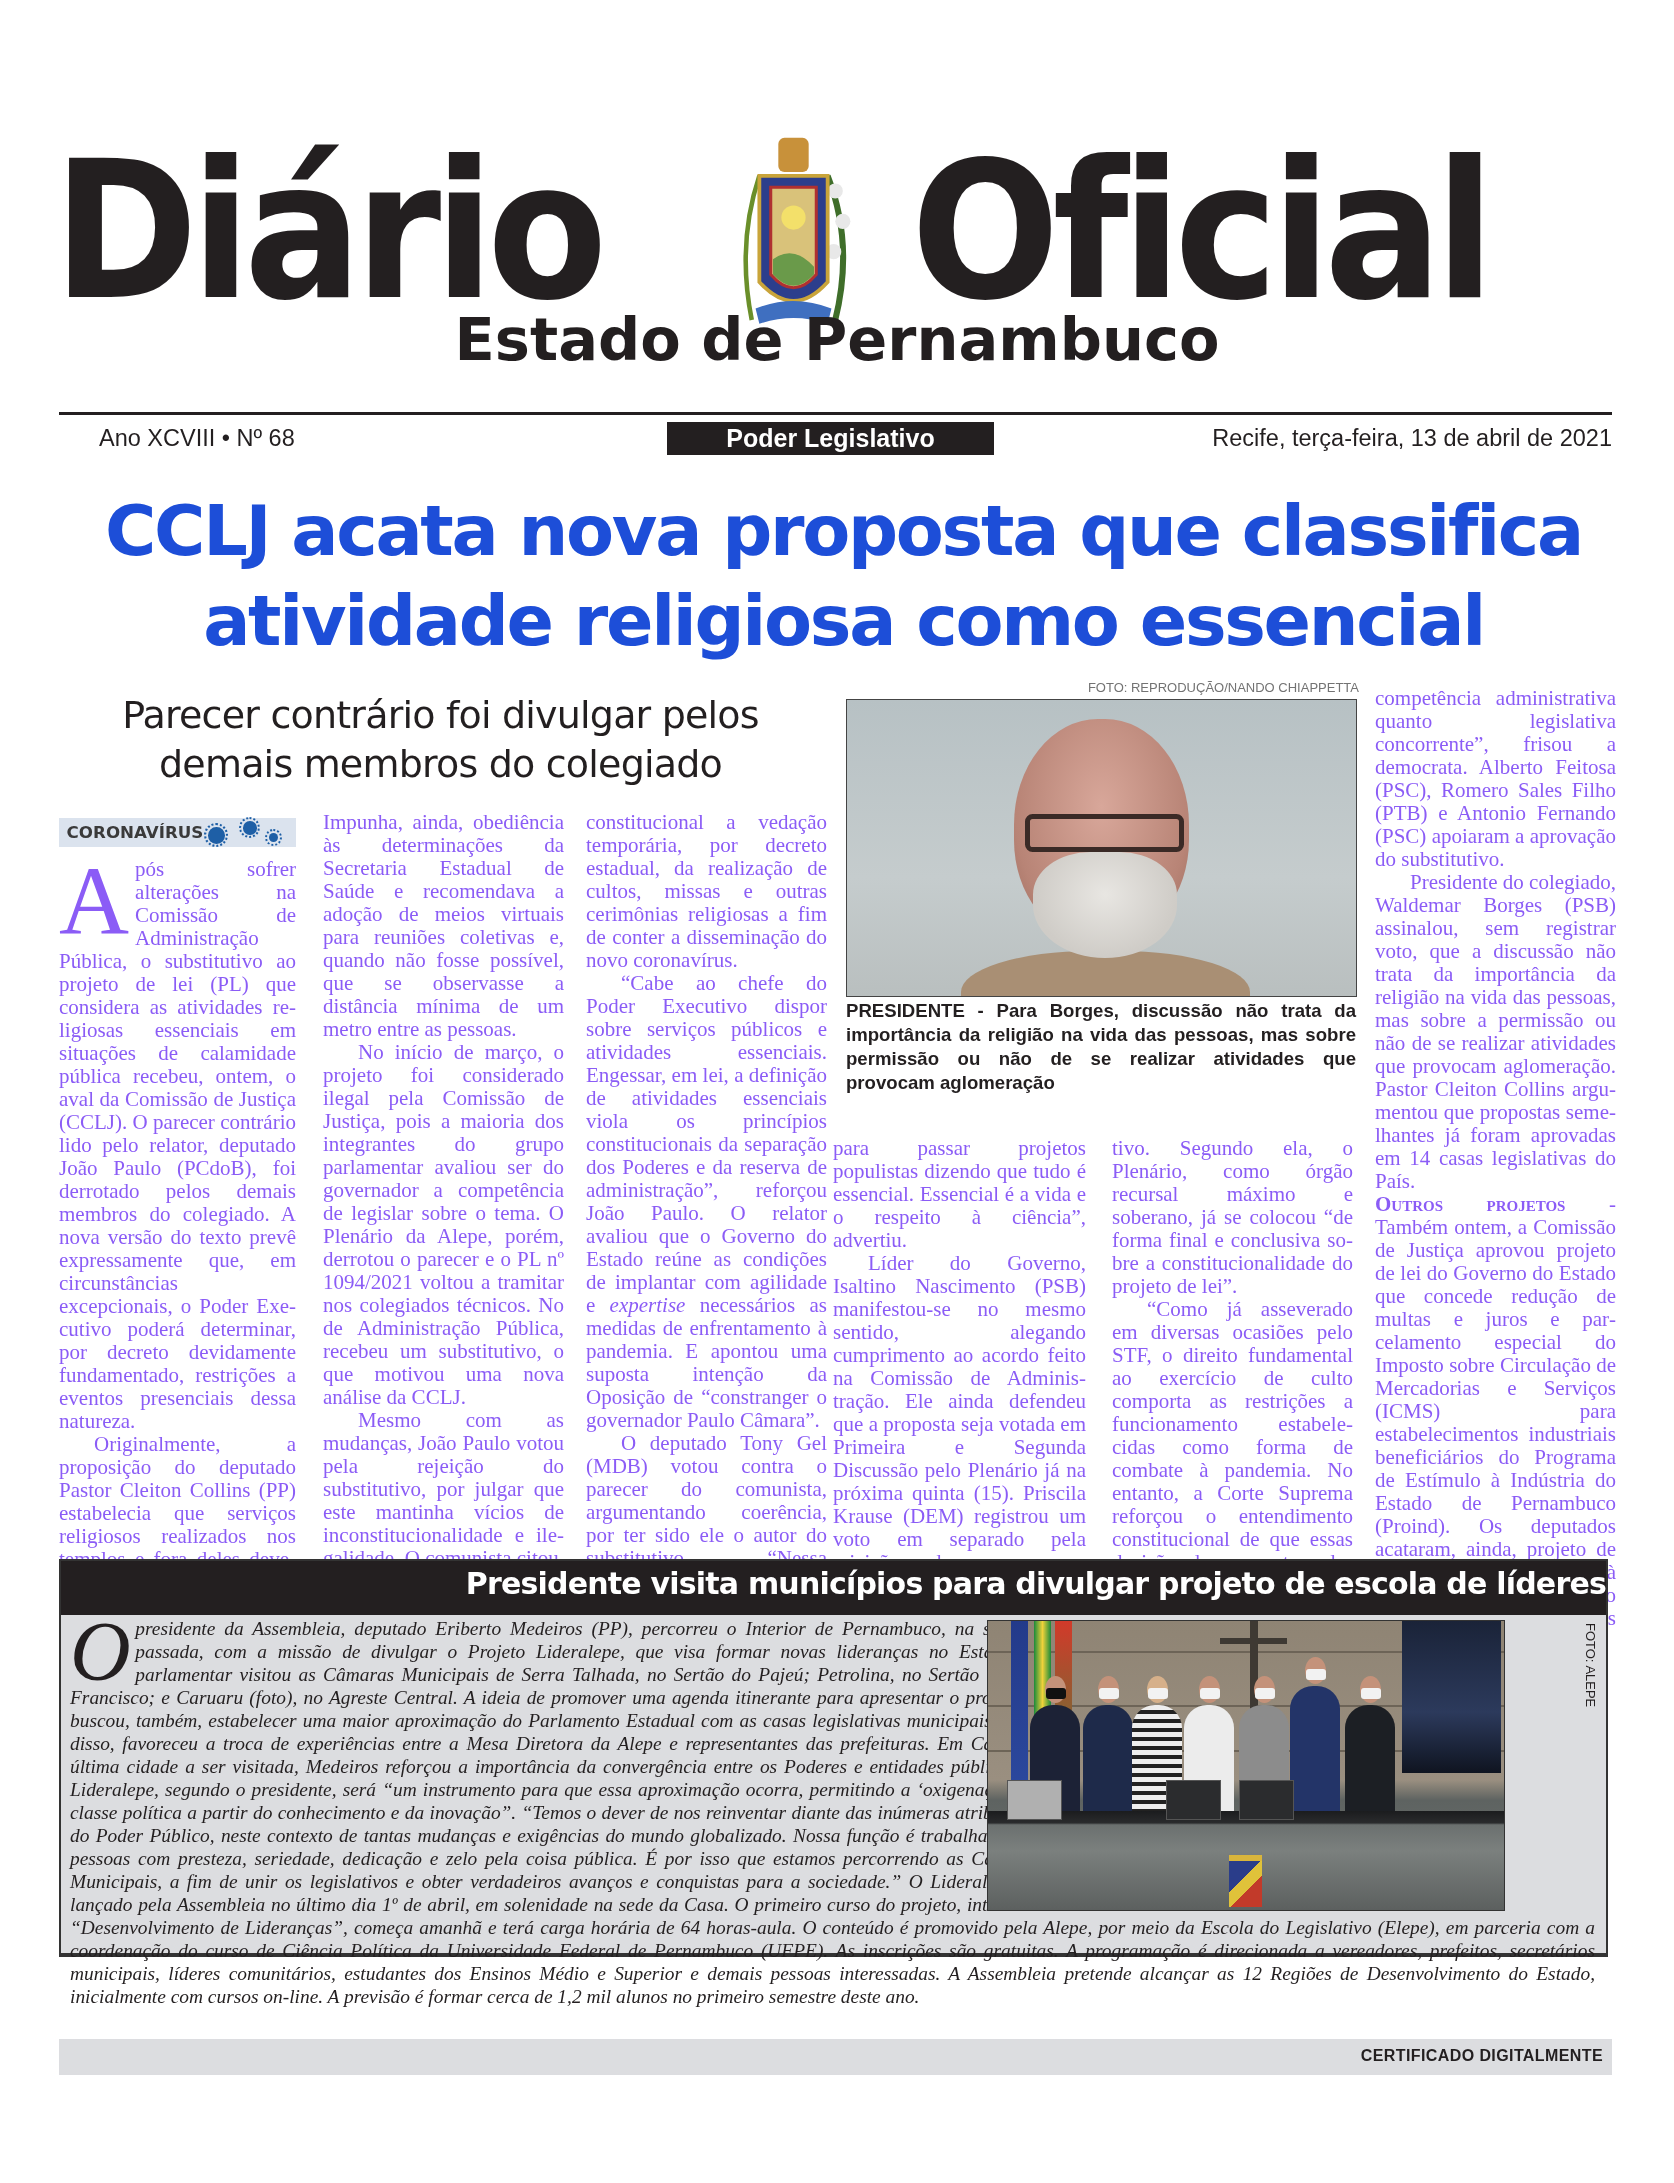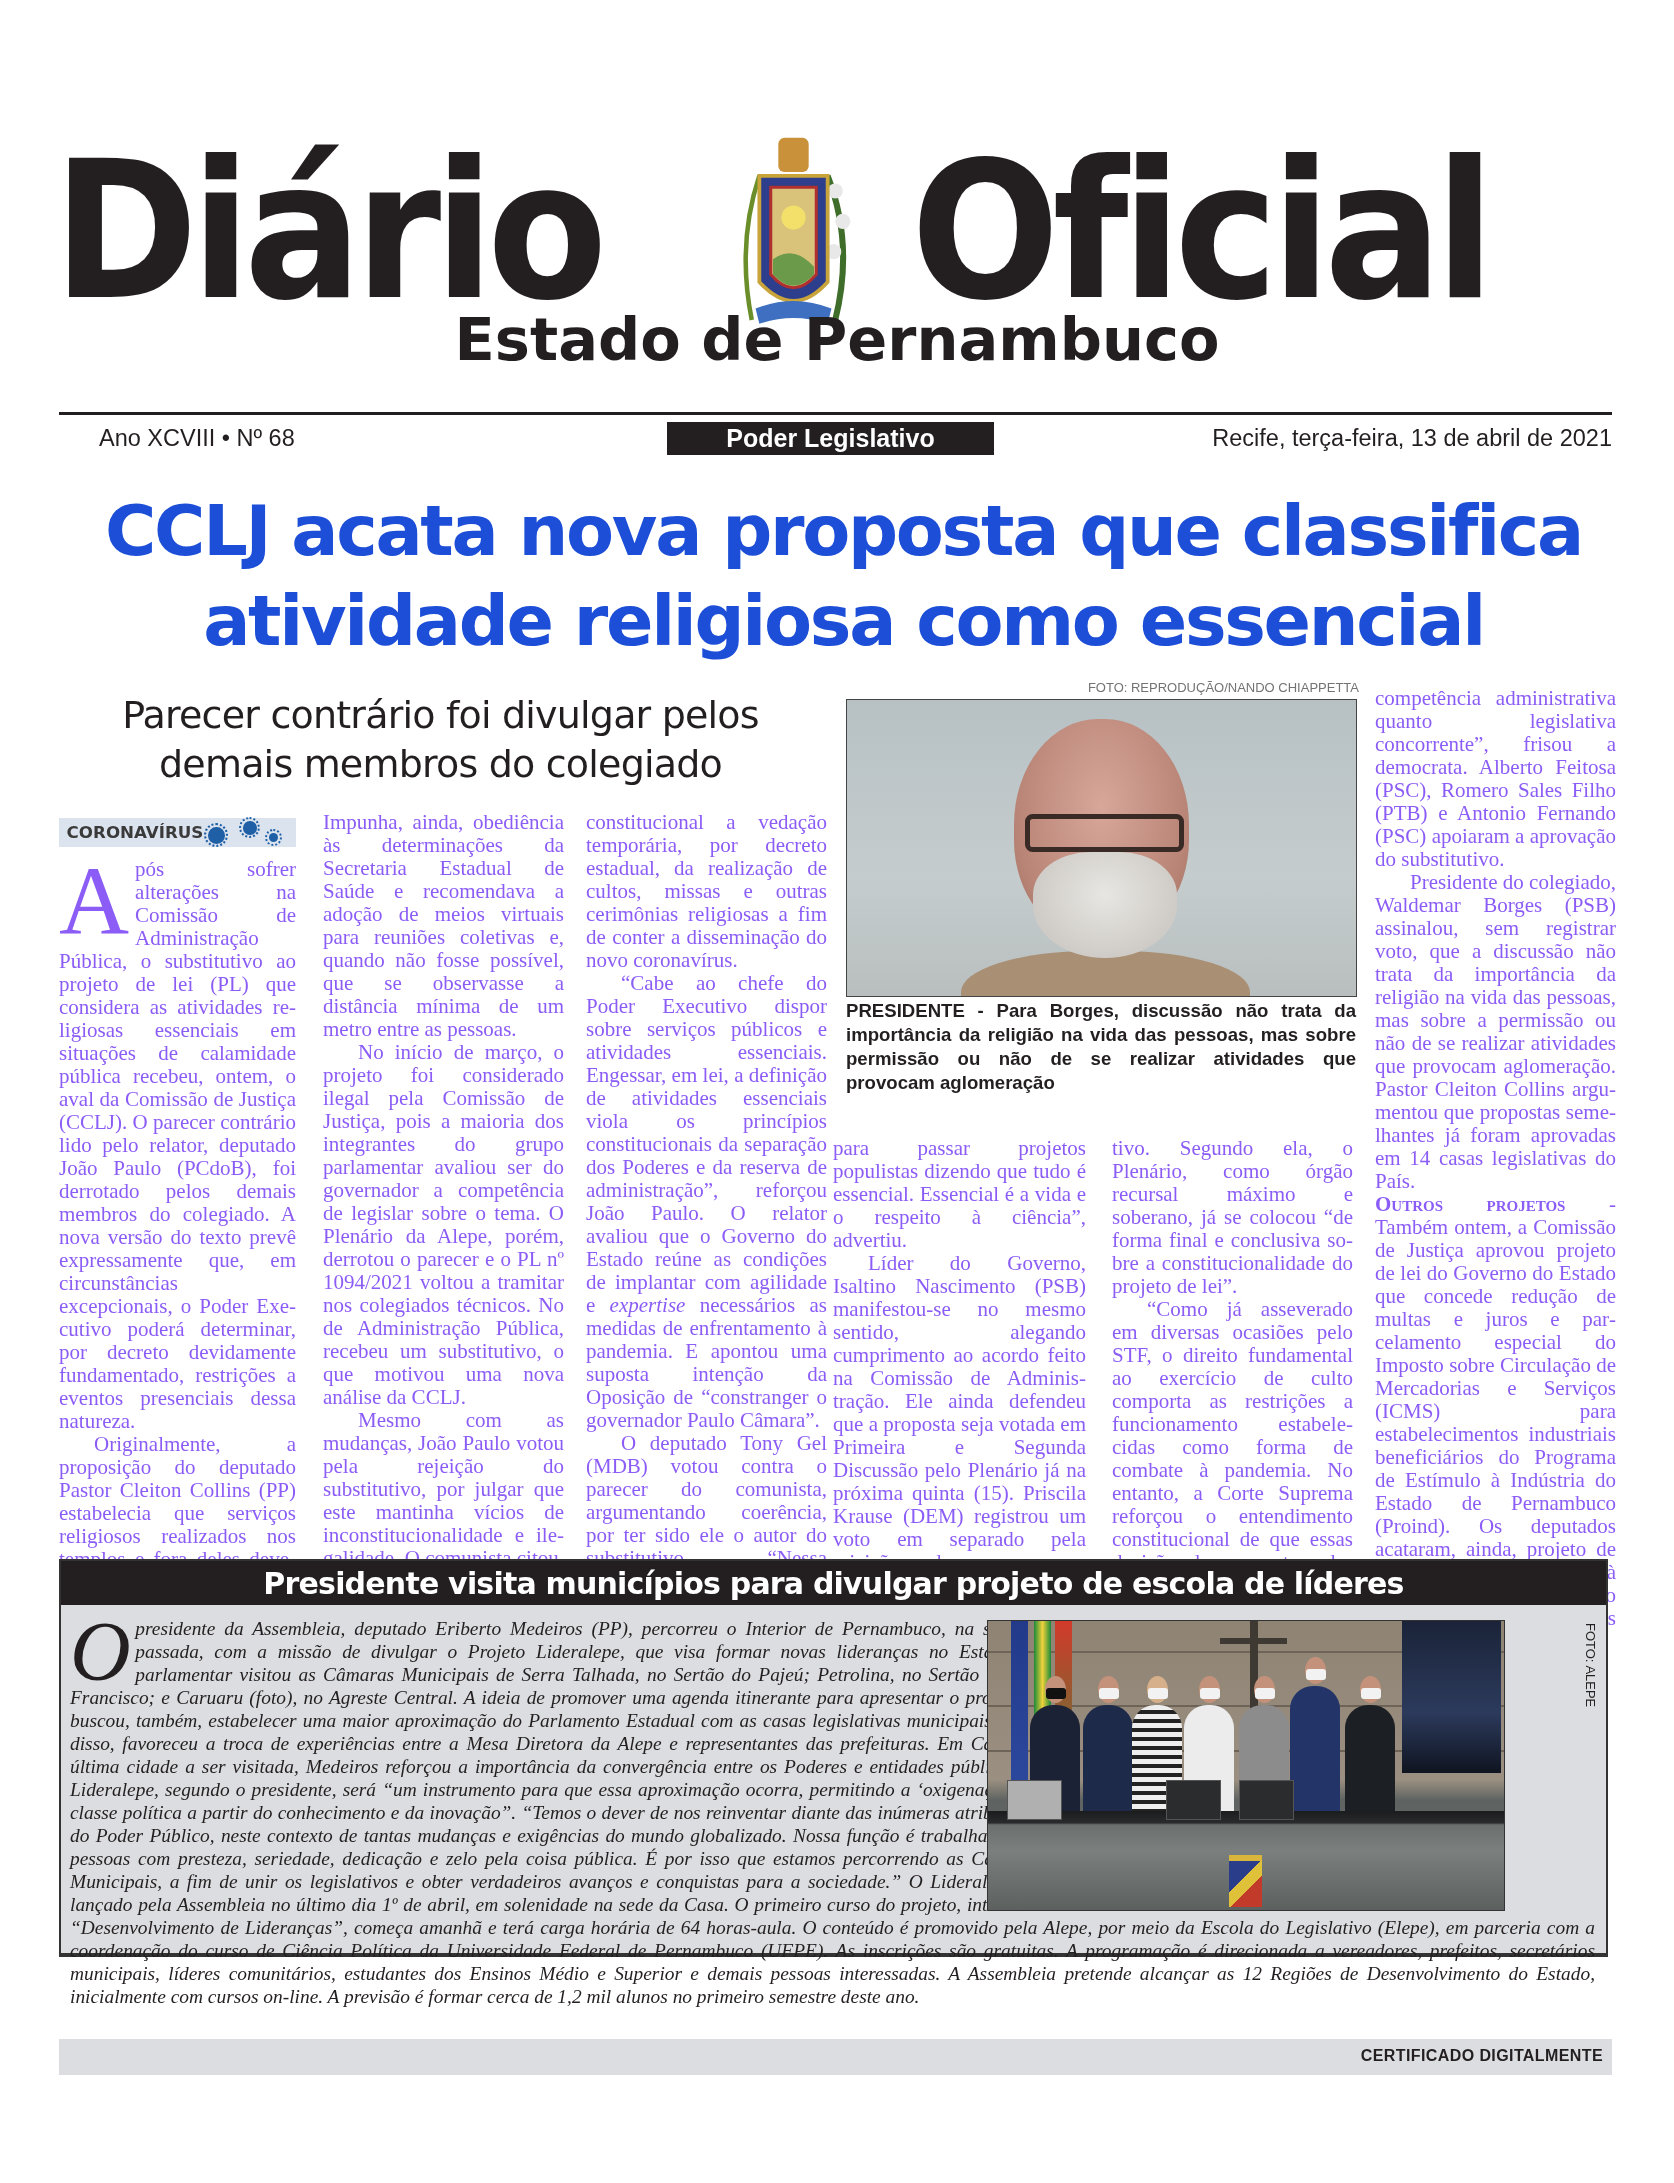--- a/index.html
+++ b/index.html
@@ -37,21 +37,21 @@
   .photo-credit { position: absolute; left: 1078px; top: 680px; width: 281px; text-align: right; font-family: Liberation Sans, sans-serif; font-size: 13px; color: #737373; }
   .photo1 { position: absolute; left: 846px; top: 699px; width: 509px; height: 296px; border: 1.5px solid #444; background: linear-gradient(180deg, #b7c1c4 0%, #c5cccd 60%, #b9bfbf 100%); overflow: hidden; }
   .p1-head { position: absolute; left: 167px; top: 19px; width: 175px; height: 220px; border-radius: 48% 48% 45% 45%; background: radial-gradient(ellipse at 50% 40%, #d8a79a 0%, #b88476 70%, #9a6a5c 100%); }
   .p1-beard { position: absolute; left: 186px; top: 152px; width: 144px; height: 106px; border-radius: 40% 40% 50% 50%; background: radial-gradient(ellipse at 50% 40%, #e8e6e2 0%, #cfccc7 70%); }
   .p1-glasses { position: absolute; left: 178px; top: 114px; width: 159px; height: 38px; border: 5.3px solid #3a2a26; border-radius: 7.6px; box-sizing: border-box; }
   .p1-body { position: absolute; left: 114px; top: 251px; width: 289px; height: 91px; border-radius: 45% 45% 0 0; background: #a98f74; }
   .caption1 { position: absolute; left: 846px; top: 999px; width: 510px; font-family: "Liberation Sans", sans-serif; font-weight: bold; font-size: 18.6px; line-height: 24px; text-align: justify; color: #231f20; }
 
   
   .box { position: absolute; left: 59px; top: 1559px; width: 1549px; height: 398px; border: 2.3px solid #333; border-bottom-width: 4.6px; background: #dcdde0; box-sizing: border-box; }
-  .box-head { position: absolute; left: 0; top: 0; width: 100%; height: 44px; background: #231f20; color: #fff; text-align: center; font-family: "DejaVu Sans", sans-serif; font-weight: bold; font-size: 30px; line-height: 46px; letter-spacing: -0.8px; }
+  .box-head { position: absolute; left: 0; top: 0; width: 100%; height: 54px; background: #231f20; color: #fff; text-align: right; font-family: "DejaVu Sans", sans-serif; font-weight: bold; font-size: 30px; line-height: 46px; letter-spacing: -0.8px; }
   .box-text { position: absolute; left: 9px; top: 56px; width: 1525px; font-family: "Liberation Serif", serif; font-style: italic; font-size: 19.4px; line-height: 23px; text-align: justify; color: #231f20; }
   .box-text .drop2 { float: left; font-size: 84px; line-height: 64px; margin: 3px 4.6px 0 0; }
   .photo2-float { float: right; width: 539px; height: 293px; margin: -4.6px 0 3px 13.7px; }
   .photo2 { position: absolute; left: 987px; top: 1620px; width: 516px; height: 289px; border: 1.5px solid #333; overflow: hidden; background: linear-gradient(180deg, #8f8474 0%, #9a8f80 55%, #5e6361 62%, #6f7473 100%); }
   .wall-line { position: absolute; height: 1.5px; background: #6d6457; left: 0; width: 100%; }
   .window { position: absolute; right: 3px; top: 0; width: 99px; height: 152px; background: linear-gradient(180deg, #1a2338 0%, #2c3a5c 60%, #0f1420 100%); }
   .cross-v { position: absolute; left: 262px; top: 0; width: 7.6px; height: 91px; background: #3e3933; }
   .cross-h { position: absolute; left: 232px; top: 16.7px; width: 67px; height: 6px; background: #3e3933; }
   .flag { position: absolute; top: 0; width: 16.7px; height: 190px; }
   .person { position: absolute; bottom: 91px; width: 50px; height: 114px; border-radius: 23px 23px 3px 3px; }

